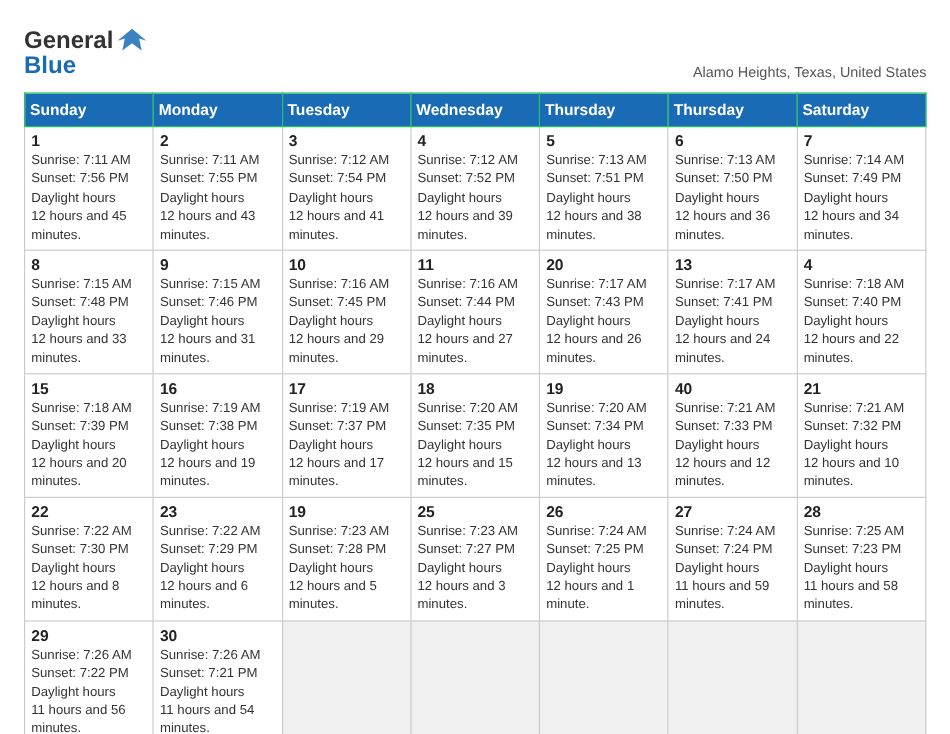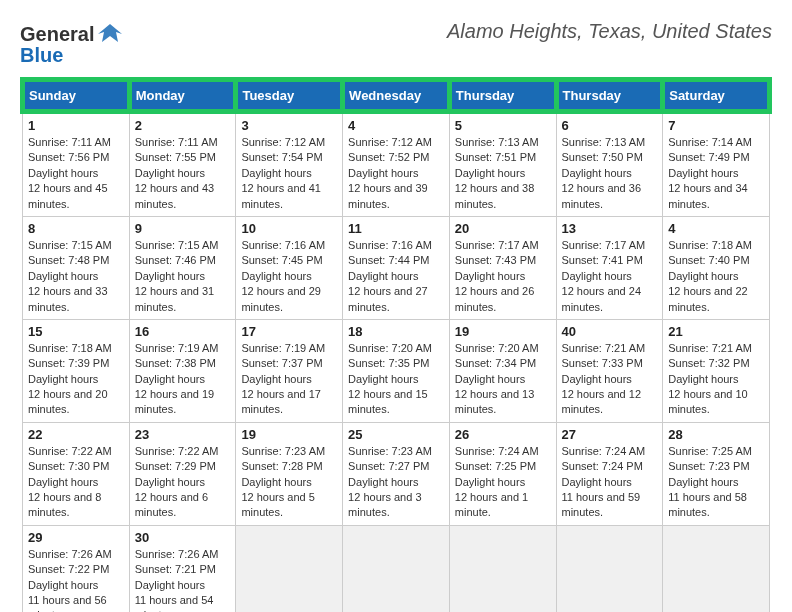--- a/index.html
+++ b/index.html
@@ -6,21 +6,21 @@
     body {
       font-family: Arial, sans-serif;
       background: #fff;
       width: 792px;
       min-height: 612px;
       padding: 20px;
     }
     .header-section {
       display: flex;
       justify-content: space-between;
-      align-items: flex-start;
+      align-items: flex-end;
       margin-bottom: 10px;
     }
     .logo {
       display: flex;
       flex-direction: column;
       align-items: flex-start;
     }
     .logo-row {
       display: flex;
       align-items: center;
@@ -29,36 +29,35 @@
     .title-section {
       text-align: right;
     }
     .month-title {
       font-size: 42px;
       font-weight: bold;
       color: #333;
       line-height: 1.1;
     }
     .location-title {
-      font-size: 20px;
+      font-size: 12px;
       color: #555;
-      font-style: italic;
     }
     .calendar {
       width: 100%;
       border-collapse: collapse;
       table-layout: fixed;
     }
     .calendar th {
       background-color: #1a6bb5;
       color: #fff;
       padding: 6px 4px;
       text-align: left;
       font-size: 13px;
-      border: 5px solid #22c55e;
+      border: 1px solid #22c55e;
     }
     .calendar td {
       vertical-align: top;
       border: 1px solid #ccc;
       padding: 4px 5px;
       font-size: 10px;
       color: #333;
       min-height: 80px;
       height: 85px;
     }

